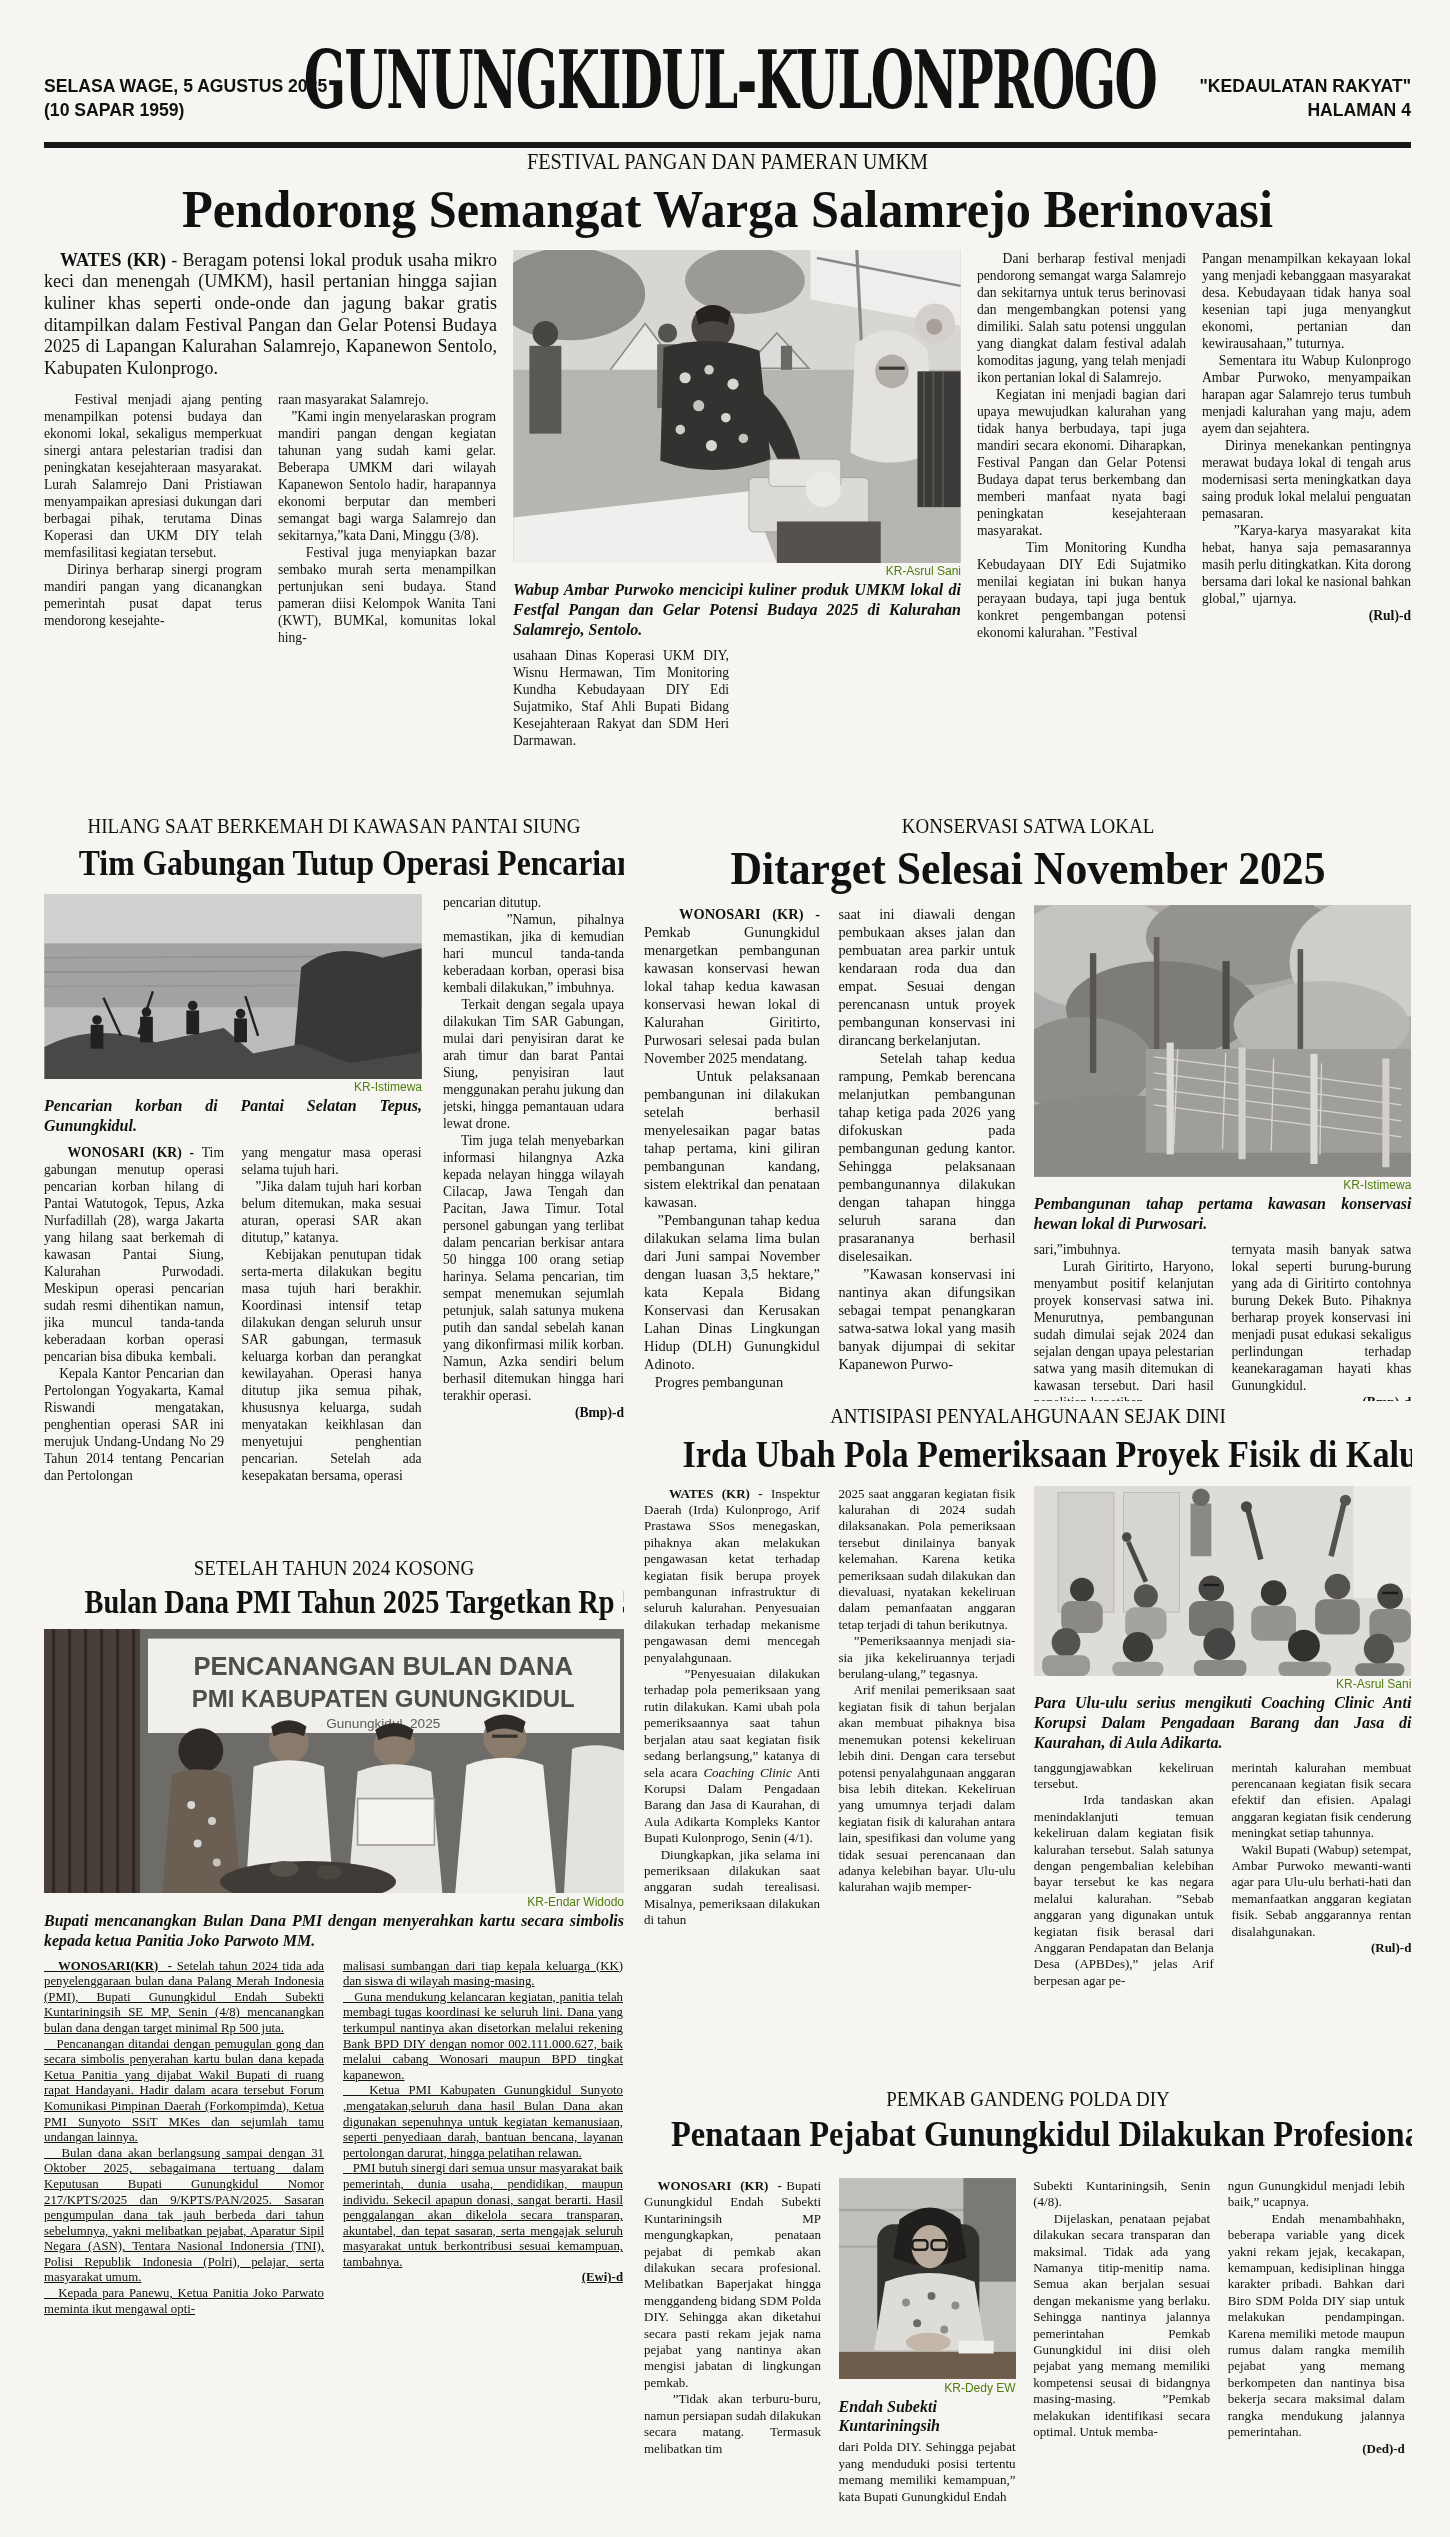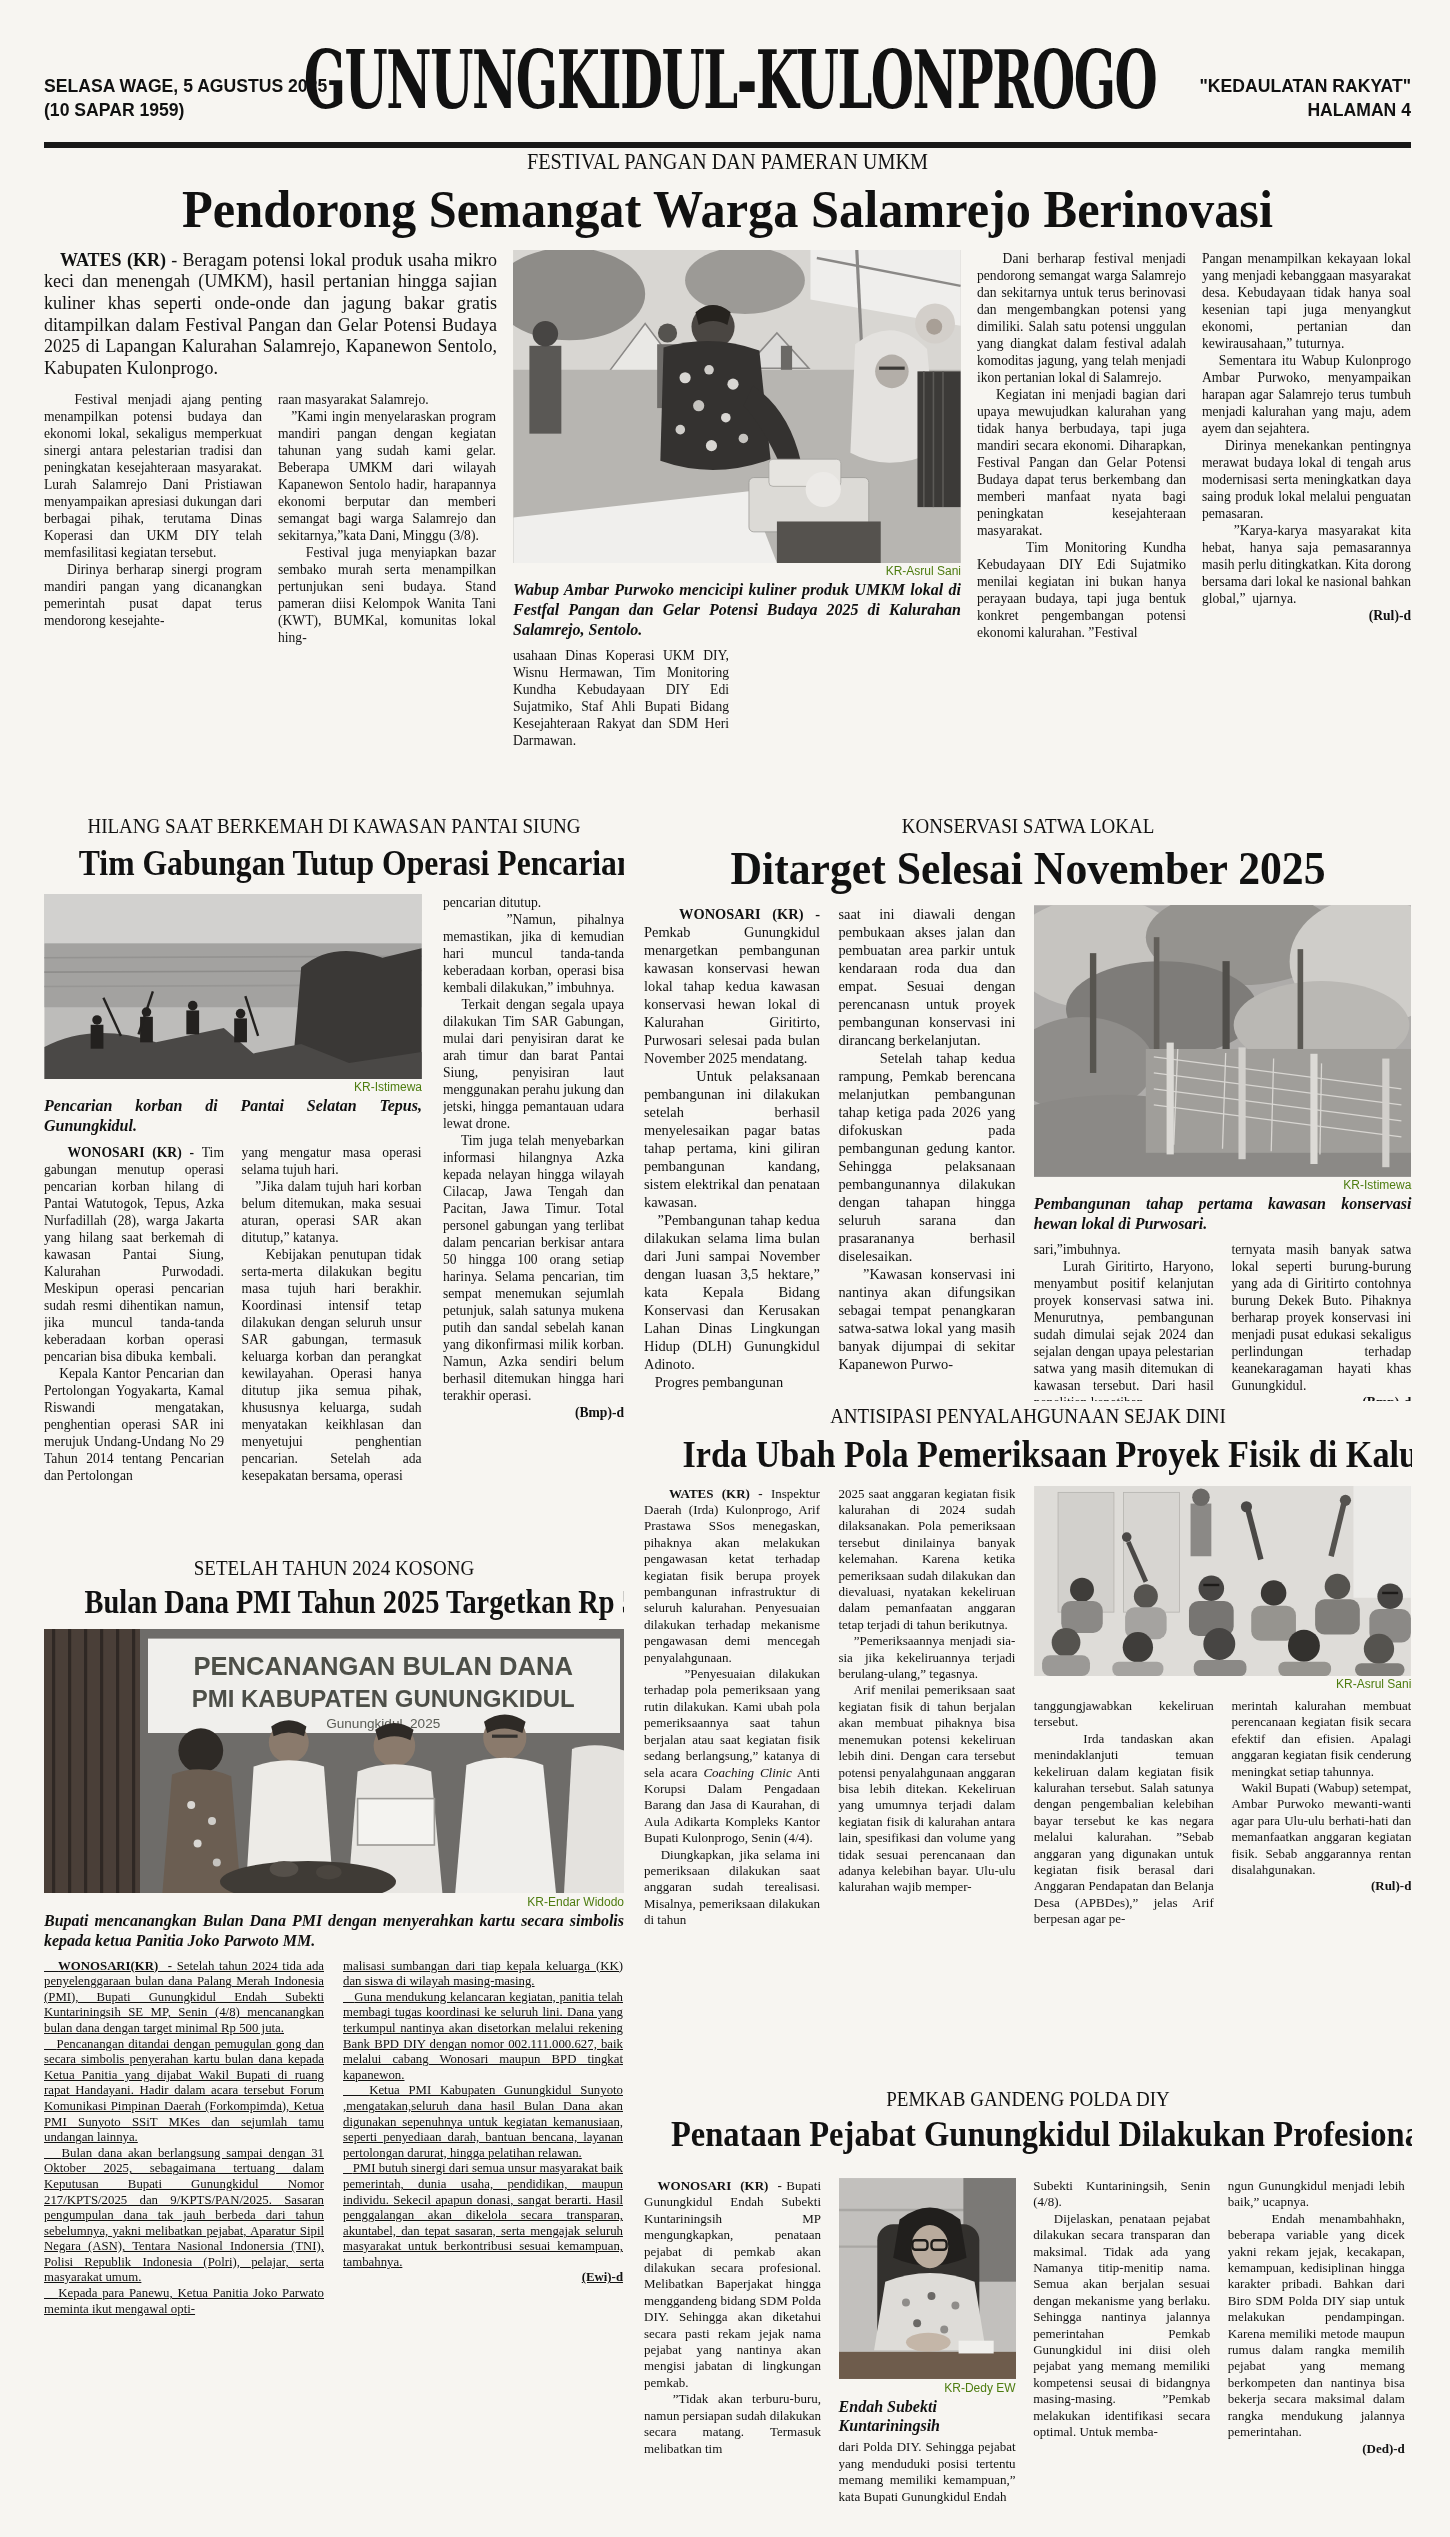--- a/index.html
+++ b/index.html
@@ -285,21 +285,21 @@
         </div>
       </div>
     </div>
   </section>
 
   <section id="art-irda">
     <div class="kicker">ANTISIPASI PENYALAHGUNAAN SEJAK DINI</div>
     <h1 class="headline">Irda Ubah Pola Pemeriksaan Proyek Fisik di Kalurahan</h1>
     <div class="irda-body">
       <div class="irda-c1 bodytext fs-irda"><span class="b">   WATES (KR) - </span><span>Inspektur Daerah (Irda) Kulonprogo, Arif Prastawa SSos menegaskan, pihaknya akan melakukan pengawasan ketat terhadap kegiatan fisik berupa proyek pembangunan infrastruktur di seluruh kalurahan. Penyesuaian dilakukan terhadap mekanisme pengawasan demi mencegah penyalahgunaan.
-   ”Penyesuaian dilakukan terhadap pola pemeriksaan yang rutin dilakukan. Kami ubah pola pemeriksaannya saat tahun berjalan atau saat kegiatan fisik sedang berlangsung,” katanya di sela acara </span><span class="it">Coaching Clinic</span><span> Anti Korupsi Dalam Pengadaan Barang dan Jasa di Kaurahan, di Aula Adikarta Kompleks Kantor Bupati Kulonprogo, Senin (4/4).
+   ”Penyesuaian dilakukan terhadap pola pemeriksaan yang rutin dilakukan. Kami ubah pola pemeriksaannya saat tahun berjalan atau saat kegiatan fisik sedang berlangsung,” katanya di sela acara </span><span class="it">Coaching Clinic</span><span> Anti Korupsi Dalam Pengadaan Barang dan Jasa di Kaurahan, di Aula Adikarta Kompleks Kantor Bupati Kulonprogo, Senin (4/1).
    Diungkapkan, jika selama ini pemeriksaan dilakukan saat anggaran sudah terealisasi. Misalnya, pemeriksaan dilakukan di tahun</span></div>
       <div class="irda-c2 bodytext fs-irda">2025 saat anggaran kegiatan fisik kalurahan di 2024 sudah dilaksanakan. Pola pemeriksaan tersebut dinilainya banyak kelemahan. Karena ketika pemeriksaan sudah dilakukan dan dievaluasi, nyatakan kekeliruan dalam pemanfaatan anggaran tetap terjadi di tahun berikutnya.
    ”Pemeriksaannya menjadi sia-sia jika kekeliruannya terjadi berulang-ulang,” tegasnya.
    Arif menilai pemeriksaan saat kegiatan fisik di tahun berjalan akan membuat pihaknya bisa menemukan potensi kekeliruan lebih dini. Dengan cara tersebut potensi penyalahgunaan anggaran bisa lebih ditekan. Kekeliruan yang umumnya terjadi dalam kegiatan fisik di kalurahan antara lain, spesifikasi dan volume yang tidak sesuai perencanaan dan adanya kelebihan bayar. Ulu-ulu kalurahan wajib memper-</div>
       <div class="irda-right">
         <div class="photo">
           <svg width="377" height="190" viewBox="0 0 472 238" role="img">
             <rect width="472" height="238" fill="#dedcd8"></rect>
             <rect x="30" y="8" width="70" height="150" fill="#d2d0cc" stroke="#b5b3af"></rect>
             <rect x="112" y="8" width="70" height="150" fill="#d7d5d1" stroke="#b5b3af"></rect>
@@ -338,20 +338,21 @@
               <circle cx="232" cy="198" r="20" fill="#474543"></circle>
                 <rect x="200" y="218" width="66" height="20" rx="8" fill="#8b8986"></rect>
               <circle cx="338" cy="200" r="20" fill="#33312e"></circle>
                 <rect x="306" y="220" width="66" height="18" rx="8" fill="#96948f"></rect>
               <circle cx="432" cy="204" r="19" fill="#55534f"></circle>
                 <rect x="402" y="222" width="62" height="16" rx="8" fill="#807e7a"></rect>
             </g>
           </svg>
         </div>
         <div class="credit">KR-Asrul Sani</div>
+        <div class="caption">Para Ulu-ulu serius mengikuti Coaching Clinic Anti Korupsi Dalam Pengadaan Barang dan Jasa di Kaurahan, di Aula Adikarta.</div>
         <div class="cols2">
           <div class="bodytext fs-irda">tanggungjawabkan kekeliruan tersebut.
    Irda tandaskan akan menindaklanjuti temuan kekeliruan dalam kegiatan fisik kalurahan tersebut. Salah satunya dengan pengembalian kelebihan bayar tersebut ke kas negara melalui kalurahan. ”Sebab anggaran yang digunakan untuk kegiatan fisik berasal dari Anggaran Pendapatan dan Belanja Desa (APBDes),” jelas Arif berpesan agar pe-</div>
           <div class="bodytext fs-irda"><span>merintah kalurahan membuat perencanaan kegiatan fisik secara efektif dan efisien. Apalagi anggaran kegiatan fisik cenderung meningkat setiap tahunnya.
    Wakil Bupati (Wabup) setempat, Ambar Purwoko mewanti-wanti agar para Ulu-ulu berhati-hati dan memanfaatkan anggaran kegiatan fisik. Sebab anggarannya rentan disalahgunakan.</span><span class="signoff">(Rul)-d</span></div>
         </div>
       </div>
     </div>
   </section>
 

